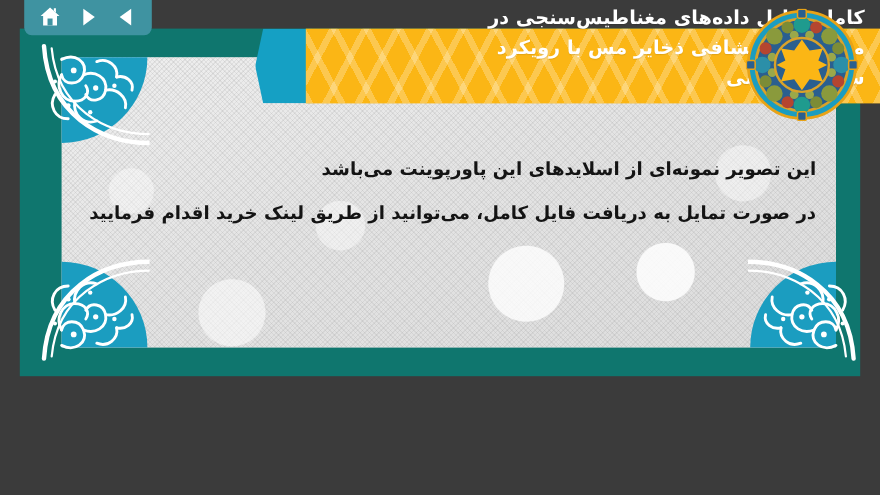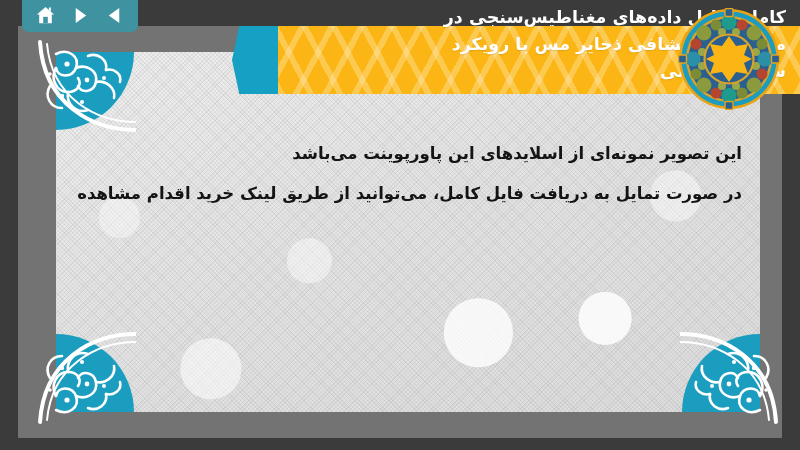--- a/index.html
+++ b/index.html
@@ -50,22 +50,22 @@
     cursor: pointer;
   }
   .nav-btn svg { display: block; }
 
   
   .slide {
     position: absolute;
     left: 18px;
     top: 26px;
     width: 764px;
-    height: 412px;
-    background: #737373;
+    height: 316px;
+    background: #0f766e;
     overflow: hidden;
     z-index: 10;
   }
 
   
   .slide-inner {
     position: absolute;
     left: 38px;
     top: 26px;
     right: 22px;
@@ -279,21 +279,21 @@
           <circle cx="72" cy="44" r="2"></circle>
           <circle cx="30" cy="62" r="2.2"></circle>
           <circle cx="50" cy="68" r="2"></circle>
           <circle cx="18" cy="40" r="1.8"></circle>
         </g>
       </svg>
     </div>
 
     <div class="body-text">
       <div class="body-line l1">این تصویر نمونه‌ای از اسلایدهای این پاورپوینت می‌باشد</div>
-      <div class="body-line l3">در صورت تمایل به دریافت فایل کامل، می‌توانید از طریق لینک خرید اقدام مشاهده</div>
+      <div class="body-line l3">در صورت تمایل به دریافت فایل کامل، می‌توانید از طریق لینک خرید اقدام فرمایید</div>
     </div>
 
   </div>
 
   <div class="title-band">
     <div class="band-point"></div>
     <div class="band-body">
       <div class="band-weave"></div>
     </div>
     <div class="title-text">

